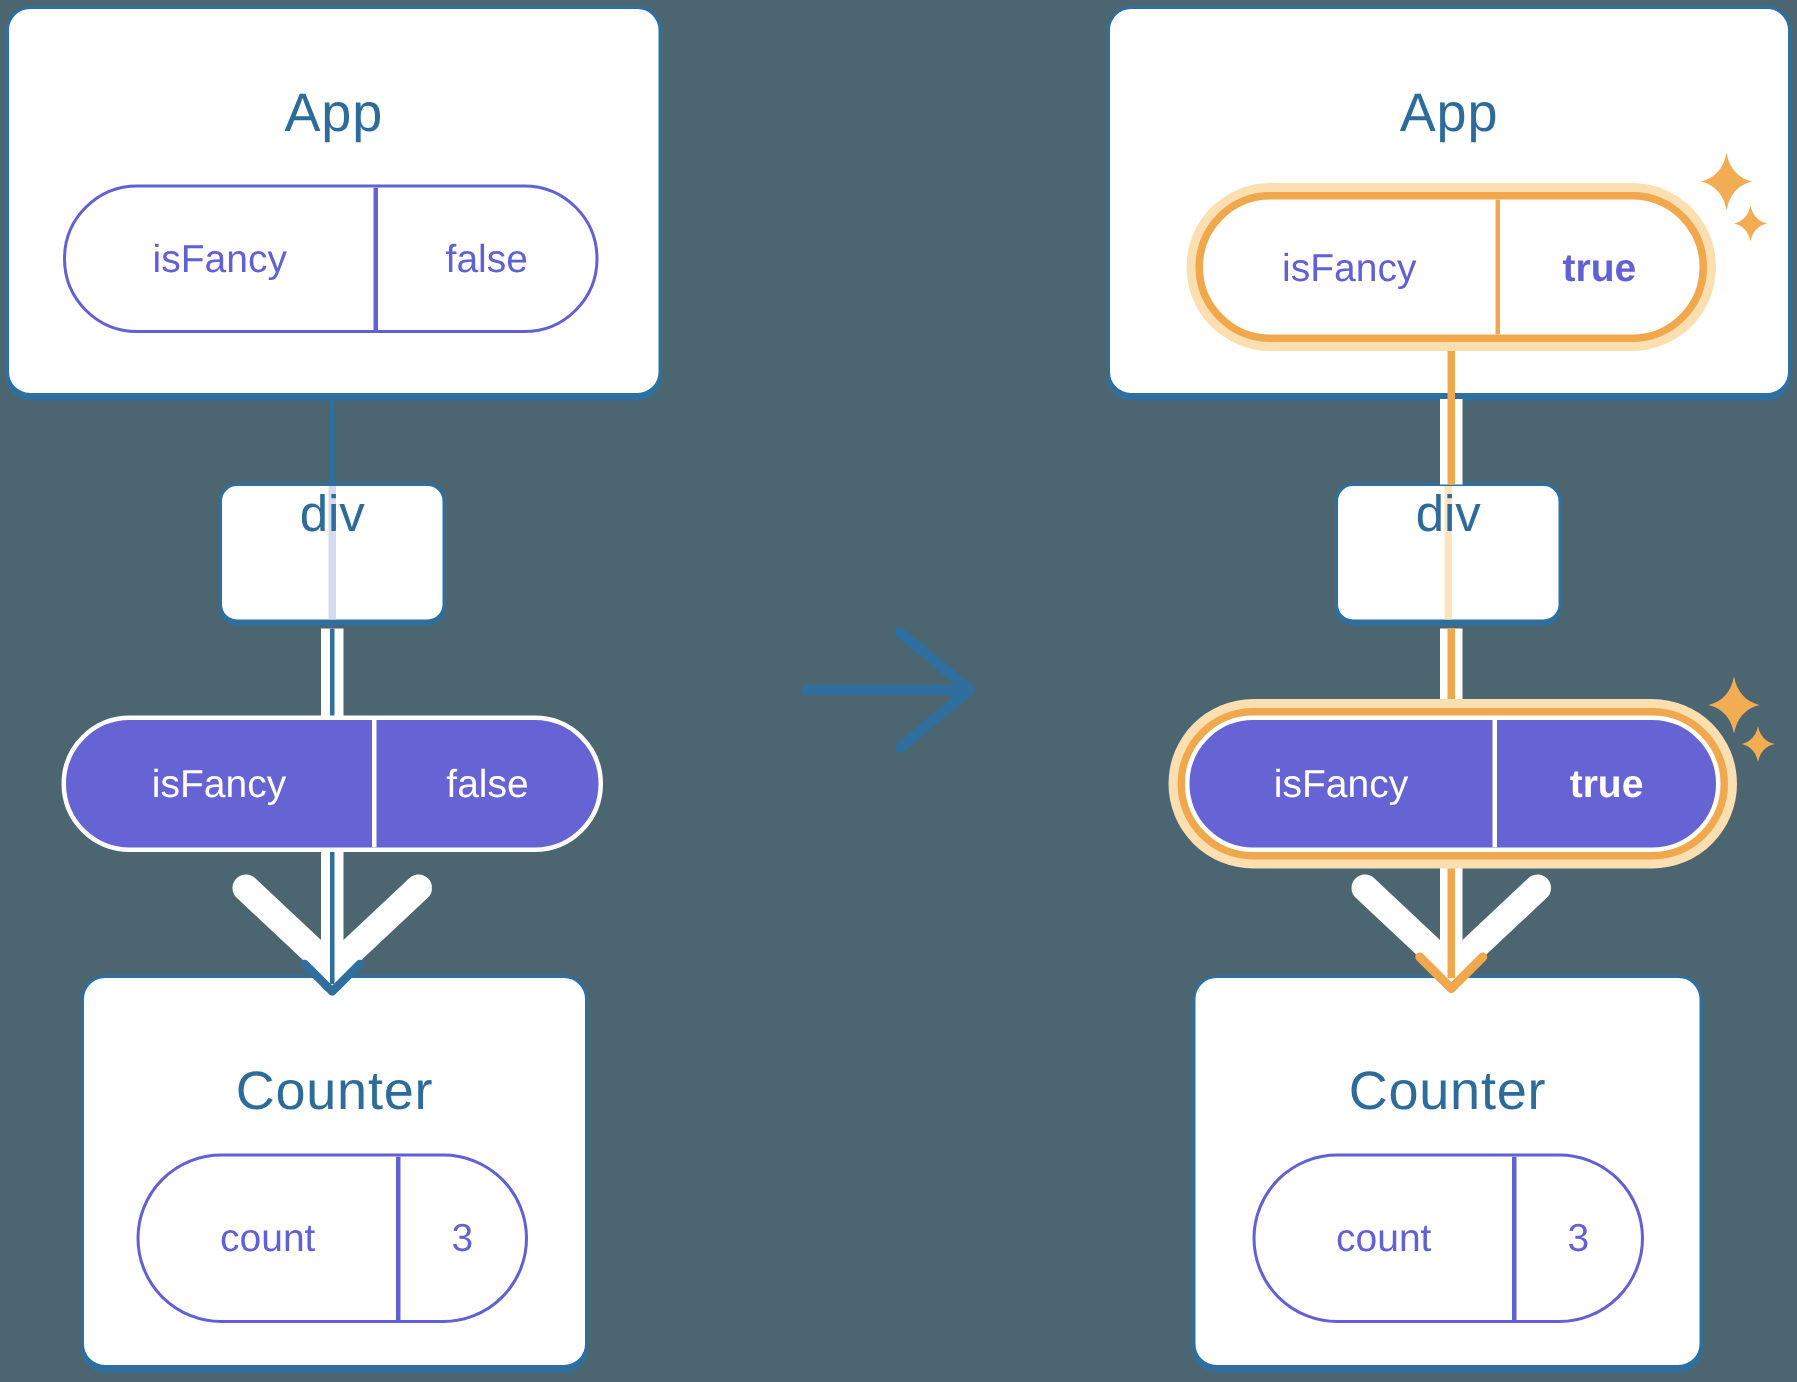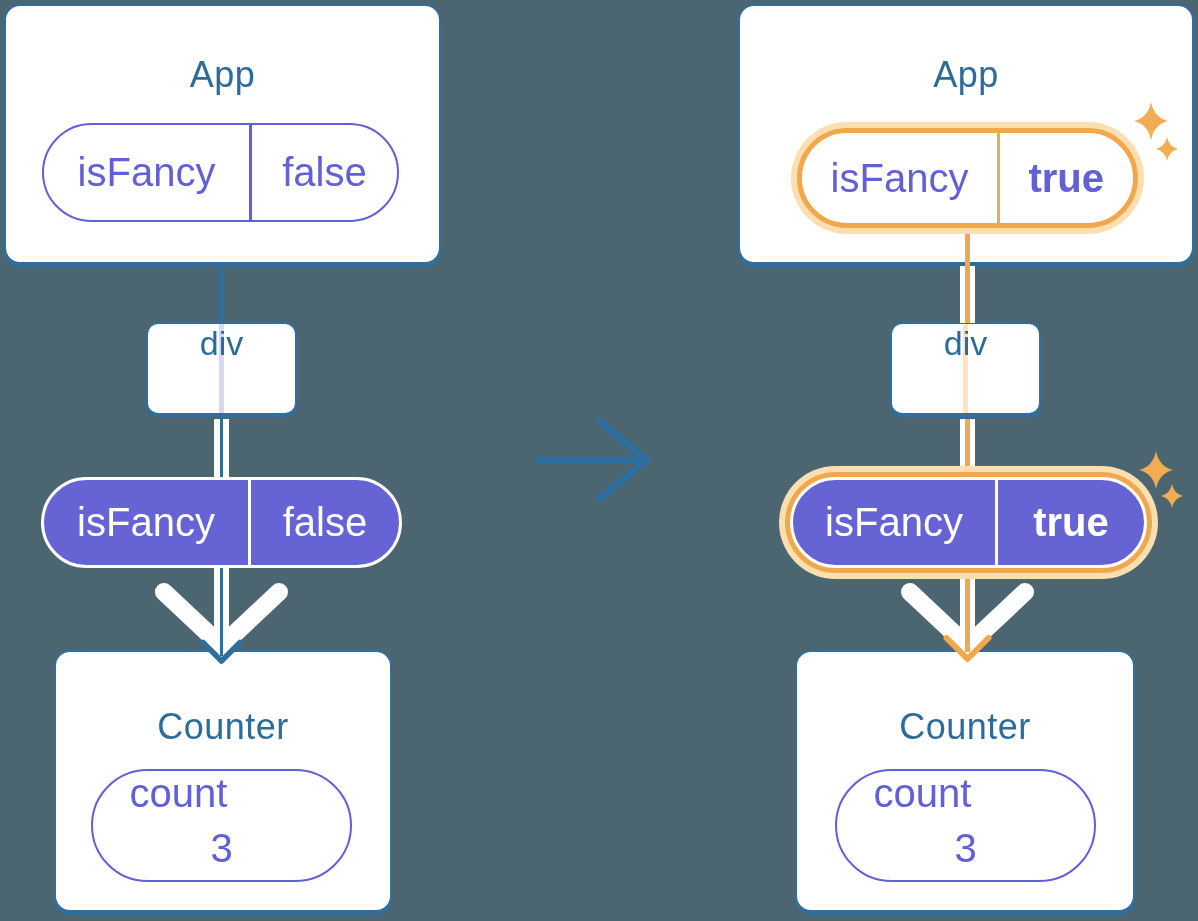--- a/index.html
+++ b/index.html
@@ -33,21 +33,21 @@
   .divbox-after{left:890px;top:322px;width:151px;height:93px;}
   .divbox .stripe{position:absolute;top:0;bottom:0;left:50%;width:5px;margin-left:-2.5px;}
   .stripe-blue{background:var(--stripe-blue);}
   .stripe-peach{background:var(--stripe-peach);}
   .divbox .label{position:relative;font-size:34px;color:var(--title-text);}
   
   .pill{
     position:absolute;display:flex;align-items:stretch;box-sizing:border-box;
     border-radius:70px;overflow:hidden;background:var(--white);
   }
-  .pill .cell{display:flex;align-items:center;justify-content:center;font-size:40px;}
+  .pill .cell{display:flex;align-items:center;justify-content:center;font-size:26px;}
   .pill .vdiv{flex:0 0 auto;}
   .purple-text{color:var(--purple);}
   .white-text{color:var(--white);}
   .bold{font-weight:700;}
   .app-pill-before{left:42px;top:123px;width:357px;height:99px;border:2.5px solid var(--purple);}
   .app-pill-before .c1{width:205px;}
   .app-pill-before .vdiv{width:3px;background:var(--purple);}
   .app-pill-before .c2{flex:1;}
   .app-pill-after{
     left:797px;top:128px;width:341px;height:100px;
@@ -61,21 +61,21 @@
   .state-pill .vdiv{width:3px;background:var(--white);}
   .state-pill-before{left:41px;top:477px;width:361px;height:91px;}
   .state-pill-before .c1{width:204px;}
   .state-pill-before .c2{flex:1;}
   .state-pill-after{
     left:790px;top:477px;width:357px;height:91px;
     box-shadow:0 0 0 5px var(--orange),0 0 0 11px var(--orange-light);
   }
   .state-pill-after .c1{width:202px;}
   .state-pill-after .c2{flex:1;}
-  .counter-pill{border:2.5px solid var(--purple);flex-direction:column;}
+  .counter-pill{border:2.5px solid var(--purple);}
   .counter-pill .vdiv{width:2.5px;background:var(--purple);}
   .counter-pill .c1{width:171px;}
   .counter-pill .c2{flex:1;}
   .counter-pill-before{left:91px;top:769px;width:261px;height:113px;}
   .counter-pill-after{left:835px;top:769px;width:261px;height:113px;}
   
   svg.arrows{position:absolute;left:0;top:0;pointer-events:none;}
   .flank{stroke:var(--white);stroke-width:15;fill:none;}
   .wchev{stroke:var(--white);stroke-width:18;fill:none;stroke-linecap:round;stroke-linejoin:round;}
   .teal-line{stroke:var(--steel);stroke-width:3;fill:none;}

